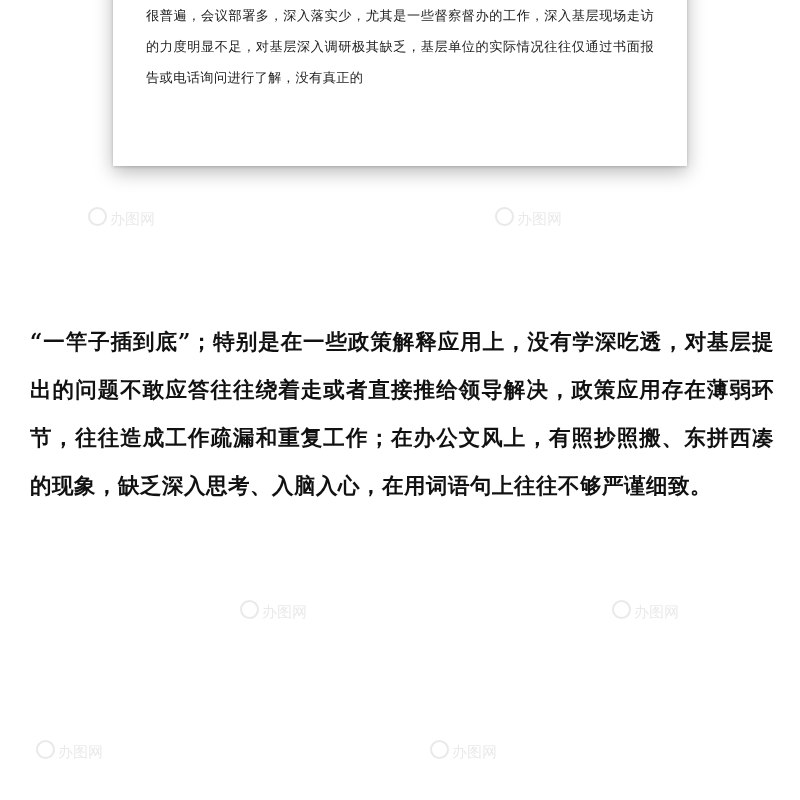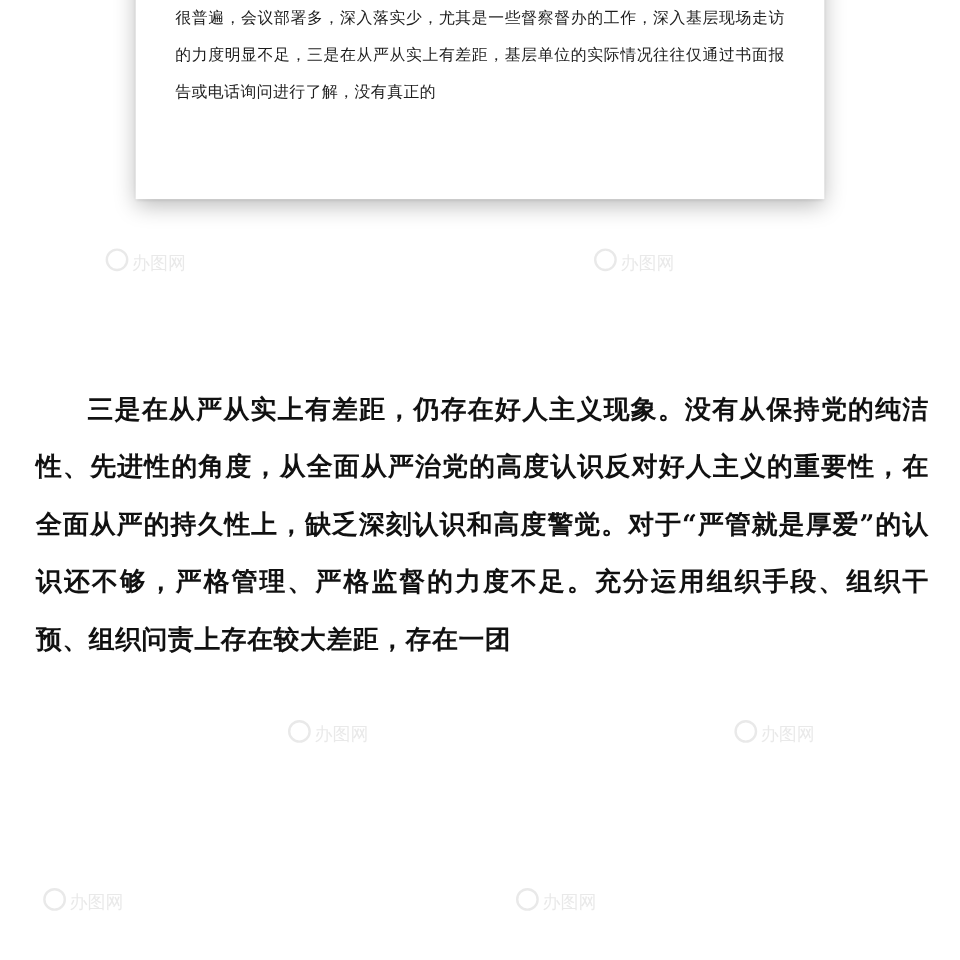--- a/index.html
+++ b/index.html
@@ -88,25 +88,25 @@
   .wm-2 { left: 495px; top: 207px; font-size: 15px; }
   .wm-3 { left: 240px; top: 600px; font-size: 15px; transform: rotate(0deg); }
   .wm-4 { left: 612px; top: 600px; font-size: 15px; }
   .wm-5 { left: 36px;  top: 740px; font-size: 15px; }
   .wm-6 { left: 430px; top: 740px; font-size: 15px; }
 </style>
 </head>
 <body>
 
 <div class="preview-card">
-  <div class="preview-inner">很普遍，会议部署多，深入落实少，尤其是一些督察督办的工作，深入基层现场走访的力度明显不足，三是在从严从实上有差距，基层单位的实际情况往往仅通过书面报告或电话询问进行了解，没有真正的</div>
+  <div class="preview-inner">很普遍，会议部署多，深入落实少，尤其是一些督察督办的工作，深入基层现场走访的力度明显不足，对基层深入调研极其缺乏，基层单位的实际情况往往仅通过书面报告或电话询问进行了解，没有真正的</div>
 </div>
 
 <div class="main-text">
-  <p class="para indent">三是在从严从实上有差距，仍存在好人主义现象。没有从保持党的纯洁性、先进性的角度，从全面从严治党的高度认识反对好人主义的重要性，在全面从严的持久性上，缺乏深刻认识和高度警觉。对于“严管就是厚爱”的认识还不够，严格管理、严格监督的力度不足。充分运用组织手段、组织干预、组织问责上存在较大差距，存在一团</p>
+  <p class="para">“一竿子插到底”；特别是在一些政策解释应用上，没有学深吃透，对基层提出的问题不敢应答往往绕着走或者直接推给领导解决，政策应用存在薄弱环节，往往造成工作疏漏和重复工作；在办公文风上，有照抄照搬、东拼西凑的现象，缺乏深入思考、入脑入心，在用词语句上往往不够严谨细致。</p>
 </div>
 
 <div class="wm wm-1"><span class="wm-ring"></span><span>办图网</span></div>
 <div class="wm wm-2"><span class="wm-ring"></span><span>办图网</span></div>
 <div class="wm wm-3"><span class="wm-ring"></span><span>办图网</span></div>
 <div class="wm wm-4"><span class="wm-ring"></span><span>办图网</span></div>
 <div class="wm wm-5"><span class="wm-ring"></span><span>办图网</span></div>
 <div class="wm wm-6"><span class="wm-ring"></span><span>办图网</span></div>
 
 </body></html>

